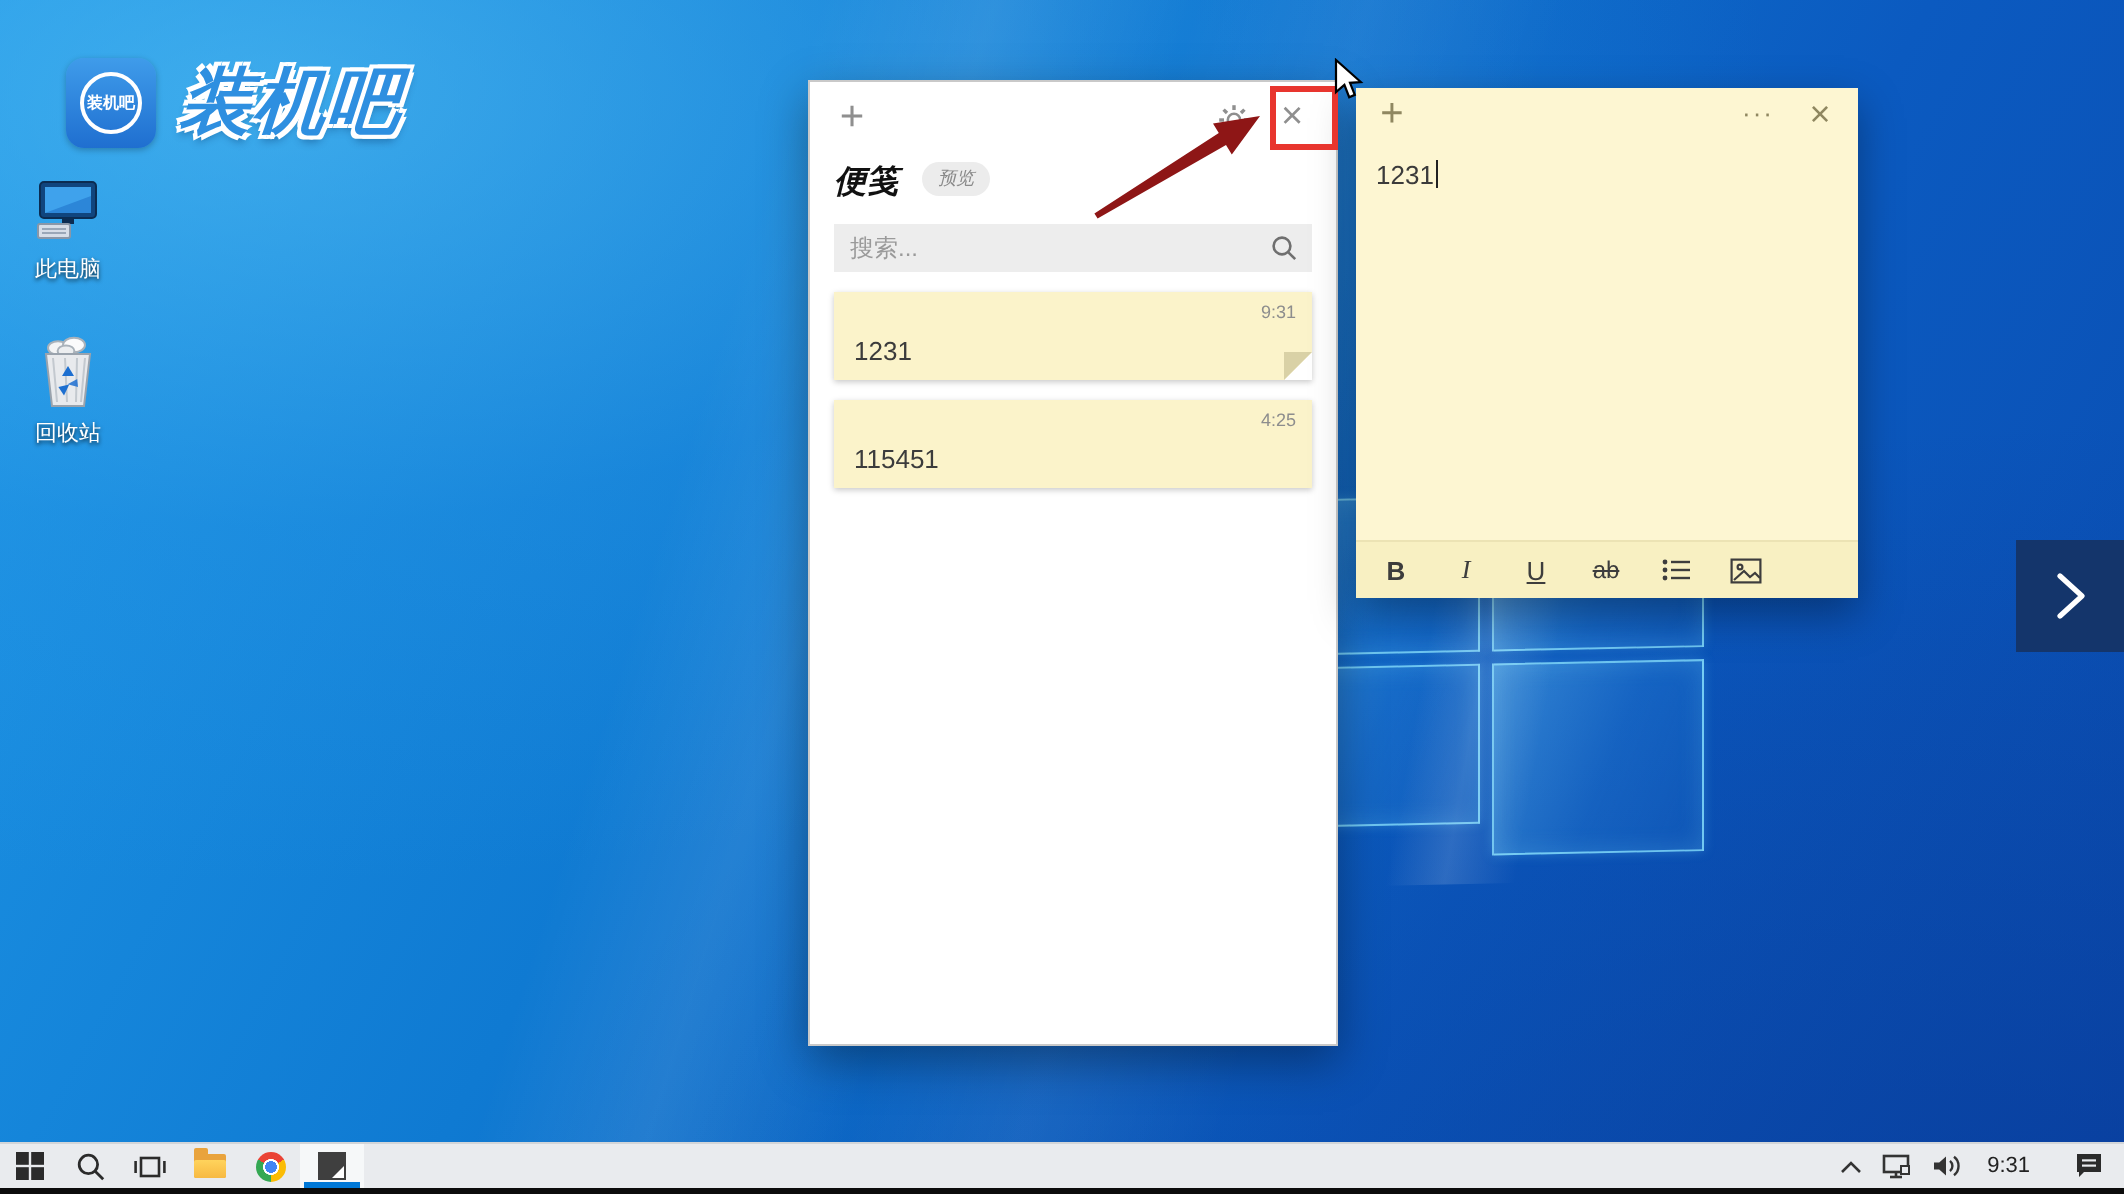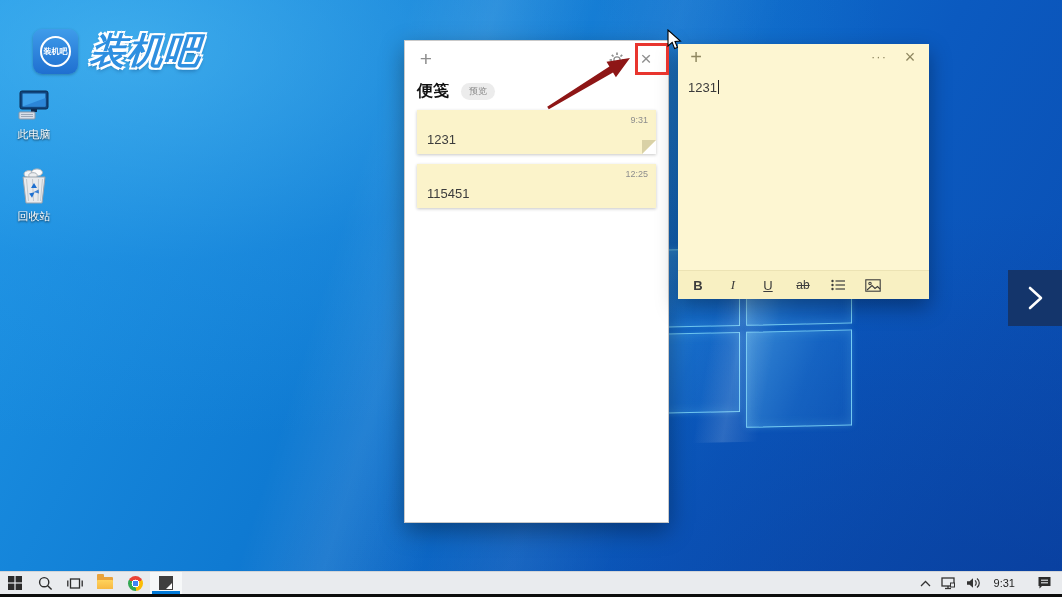--- a/index.html
+++ b/index.html
@@ -47,21 +47,21 @@
 
   
   .list-win { position:absolute; left:404px; top:40px; width:265px; height:483px; background:#fff; z-index:5;
     border:1px solid #c9c9c9; box-shadow:0 8px 22px rgba(0,0,0,.35); }
   .list-head { position:relative; height:38px; }
   .lw-add { position:absolute; left:10px; top:8px; width:22px; height:22px; font-size:21px; line-height:20px;
     color:#8f8f8f; text-align:center; cursor:pointer; font-weight:300; }
   .lw-gear { position:absolute; right:42px; top:10px; width:18px; height:18px; cursor:pointer; }
   .lw-close { position:absolute; right:10px; top:6px; width:24px; height:24px; font-size:19px; line-height:24px;
     text-align:center; color:#8f8f8f; cursor:pointer; }
-  .lw-titlerow { display:flex; align-items:center; padding:2px 12px 8px; }
+  .lw-titlerow { display:flex; align-items:flex-start; padding:2px 12px 8px;font-style:italic; }
   .lw-title { font-size:16px; font-weight:bold; color:#111; }
   .lw-badge { margin-left:12px; background:#ececec; color:#8a8a8a; font-size:9px; padding:2px 8px; border-radius:9px; }
   .lw-search { position:relative; margin:2px 12px 10px; height:24px; background:#ededed; }
   .lw-search input { width:100%; height:100%; border:0; outline:0; background:transparent; padding:0 26px 0 8px;
     font-size:12px; color:#333; font-family:inherit; }
   .lw-search input::placeholder { color:#9a9a9a; }
   .lw-search .mag { position:absolute; right:7px; top:5px; }
   .ncard { position:relative; margin:0 12px 10px; height:44px; background:#fbf3ca;
     box-shadow:0 1px 3px rgba(0,0,0,.22); cursor:pointer; }
   .ncard .ntext { position:absolute; left:10px; bottom:7px; font-size:13px; color:#3c3c3c; }
@@ -199,30 +199,39 @@
               <line x1="5.5" y1="12.5" x2="3.8" y2="14.2"></line>
           </g>
         </svg>
       </div>
       <div class="lw-close">×</div>
     </div>
     <div class="lw-titlerow">
       <span class="lw-title">便笺</span>
       <span class="lw-badge">预览</span>
     </div>
+    <div class="lw-search">
+      <input type="text" placeholder="搜索..." style="">
+      <span class="mag">
+        <svg width="14" height="14" viewBox="0 0 14 14" fill="none" stroke="#6f6f6f" stroke-width="1.3">
+          <circle cx="6" cy="6" r="4.2"></circle>
+            <line x1="9.2" y1="9.2" x2="12.6" y2="12.6"></line>
+        </svg>
+      </span>
+    </div>
     <div class="ncard">
       <span class="ntime">9:31</span>
       <span class="ntext">1231</span>
       <span class="fold">
         <span class="f-white"></span>
           <span class="f-dark"></span>
       </span>
     </div>
     <div class="ncard">
-      <span class="ntime">12:25</span>
+      <span class="ntime">4:25</span>
       <span class="ntext">115451</span>
     </div>
   </div>
 
   <div class="note-win">
     <div class="nw-head">
       <div class="nw-add">+</div>
       <div class="nw-more">···</div>
       <div class="nw-close">×</div>
     </div>

